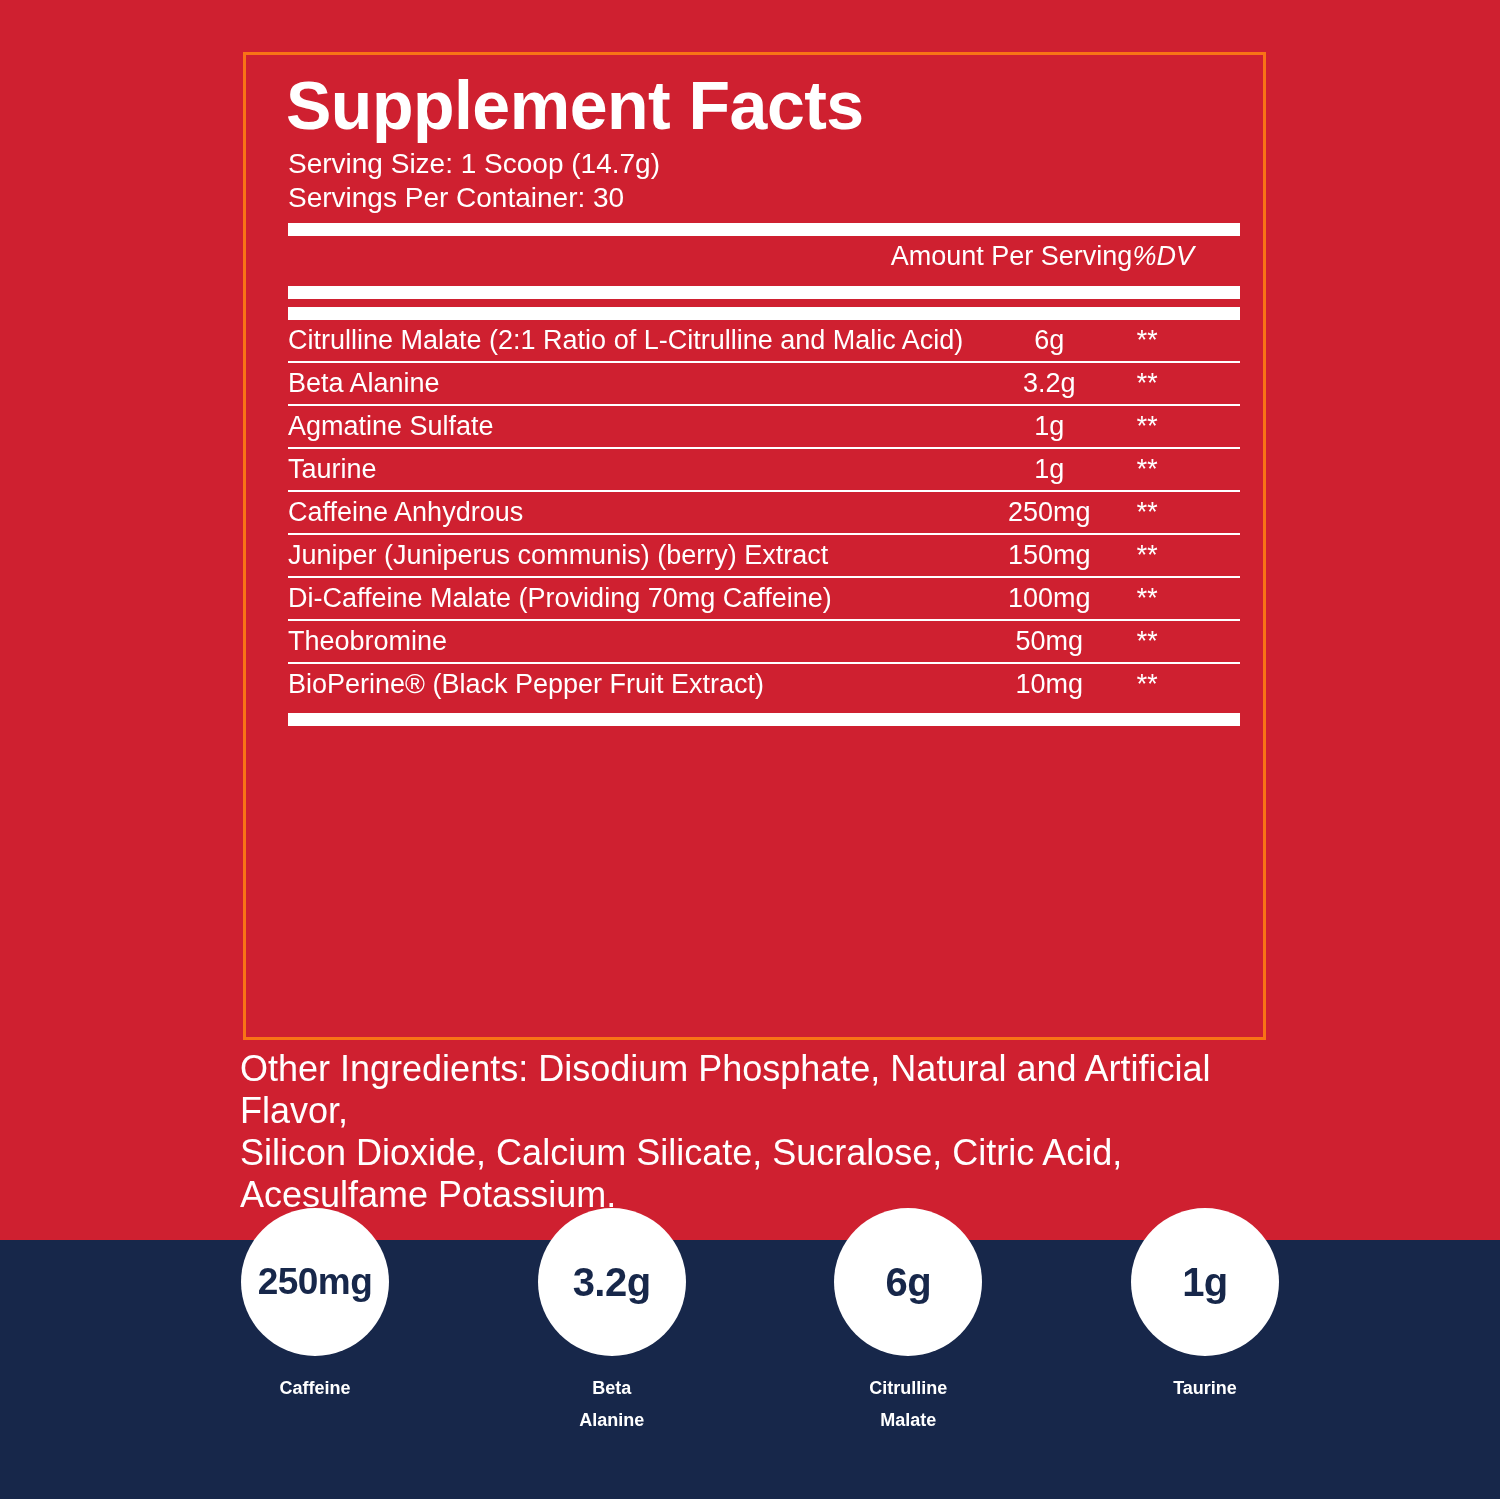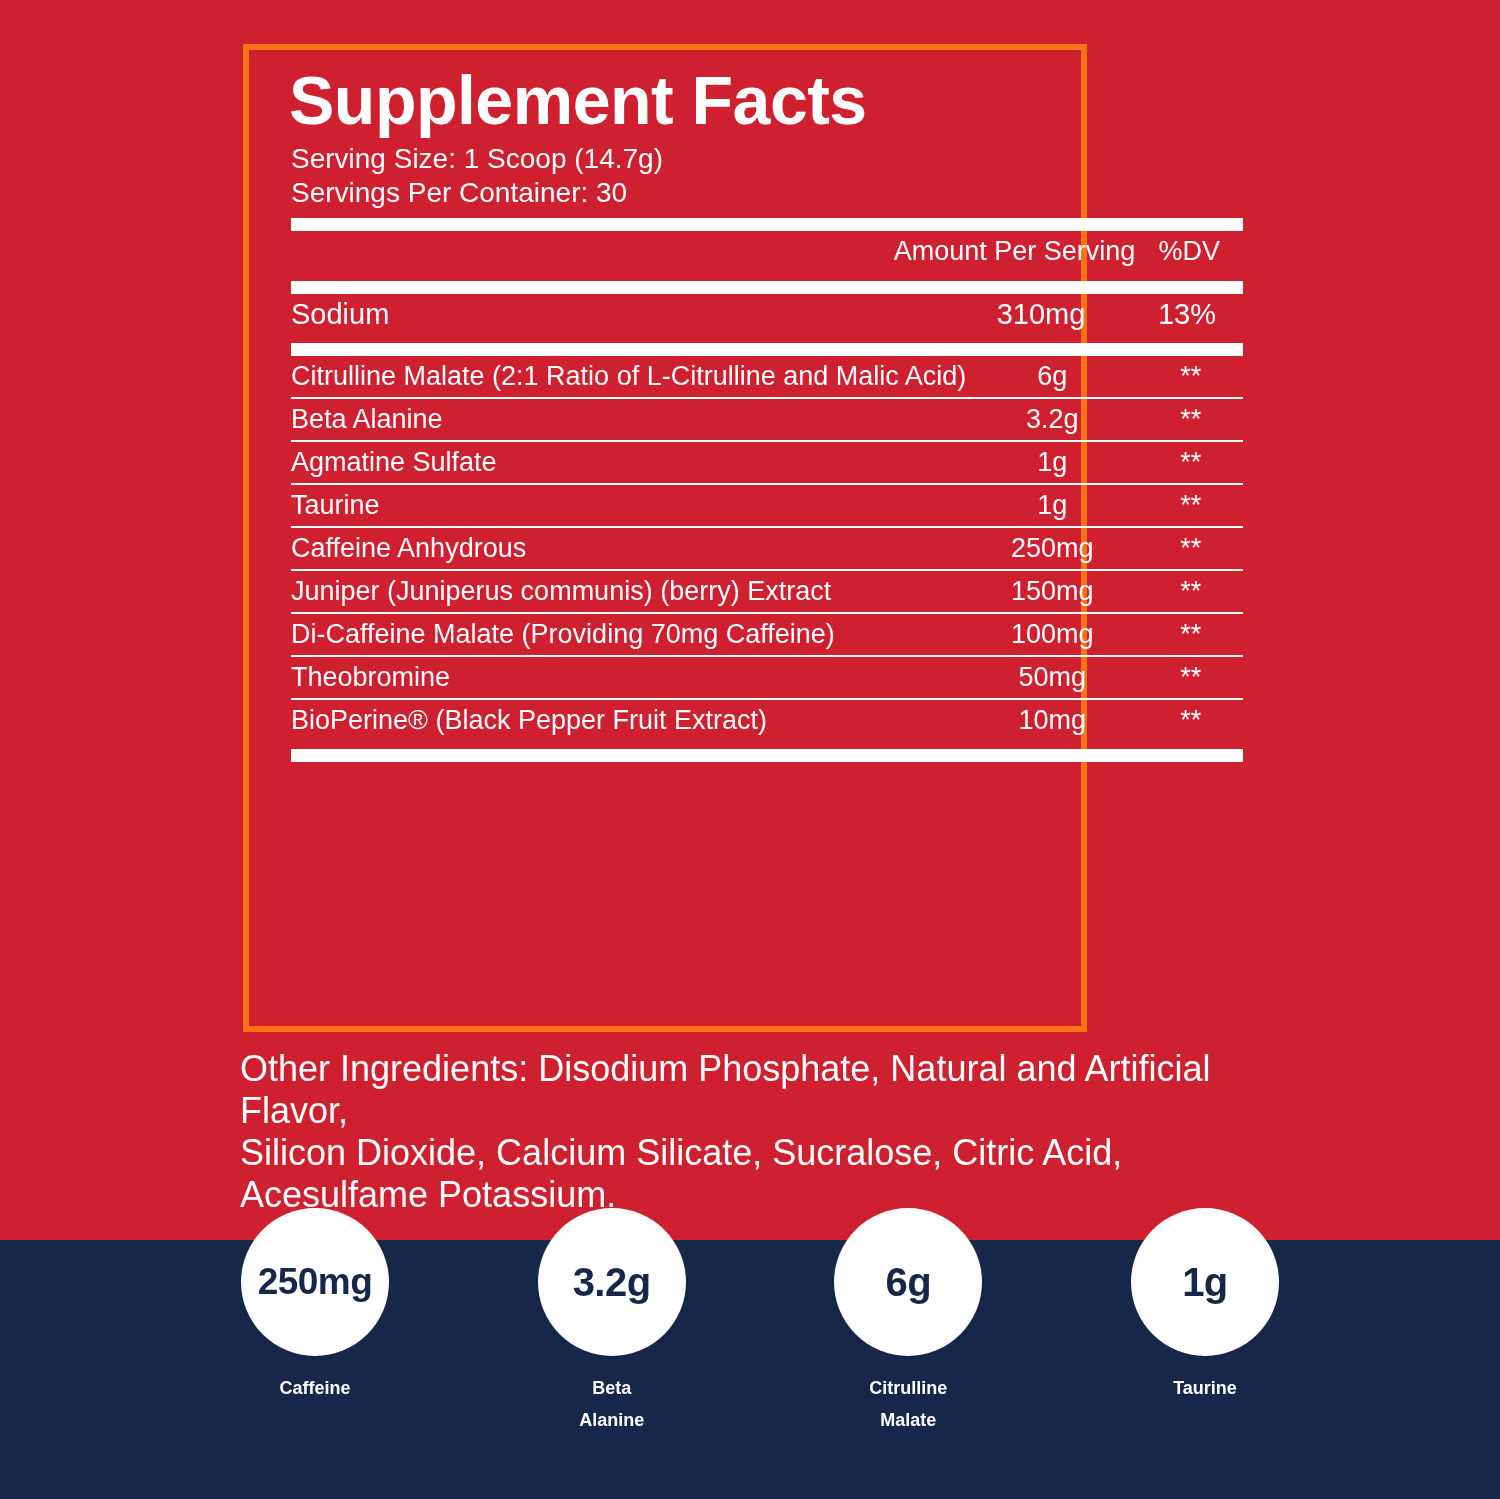--- a/index.html
+++ b/index.html
@@ -31,24 +31,24 @@
     left: 0; top: 1240px;
     width: 1500px;
     height: 259px;
     background: #17274a;
   }
 
   
   .panel {
     position: absolute;
     left: 243px;
-    top: 44px;
-    width: 844px;
+    top: 52px;
+    width: 1023px;
     height: 988px;
-    border: 6px solid #f97316;
+    border: 3px solid #f97316;
     box-sizing: border-box;
     color: #ffffff;
   }
   .panel-inner {
     padding: 8px 22px 0 22px;
   }
   .sf-title {
     font-size: 68px;
     font-weight: bold;
     line-height: 76px;
@@ -77,21 +77,21 @@
     color: #ffffff;
   }
   table.facts td {
     padding: 4px 0 5px 0;
     vertical-align: bottom;
     line-height: 32px;
     white-space: nowrap;
   }
   td.c-name { text-align: left; width: 660px; }
   td.c-amt  { text-align: center; width: 180px; margin-left: 47px; }
-  td.c-dv   { text-align: center; width: 112px; }
+  td.c-dv   { text-align: left; width: 112px; font-style: italic; }
 
   tr.hdr td {
     font-size: 27px;
     padding-bottom: 6px;
   }
   tr.line-thin td {
     border-bottom: 2px solid #ffffff;
   }
   tr.sodium td {
     font-size: 29px;
@@ -173,29 +173,20 @@
           <tr class="hdr">
             <td class="c-name"></td>
             <td class="c-amt">Amount Per Serving</td>
             <td class="c-dv">%DV</td>
           </tr>
         </tbody>
       </table>
 
       <div class="rule-thick"></div>
 
-      <table class="facts">
-        <tbody>
-          <tr class="sodium">
-            <td class="c-name">Sodium</td>
-            <td class="c-amt">310mg</td>
-            <td class="c-dv">13%</td>
-          </tr>
-        </tbody>
-      </table>
 
       <div class="rule-thick"></div>
 
       <table class="facts">
         <tbody>
           <tr class="line-thin">
             <td class="c-name">Citrulline Malate (2:1 Ratio of L-Citrulline and Malic Acid)</td>
             <td class="c-amt">6g</td>
             <td class="c-dv">**</td>
           </tr>

